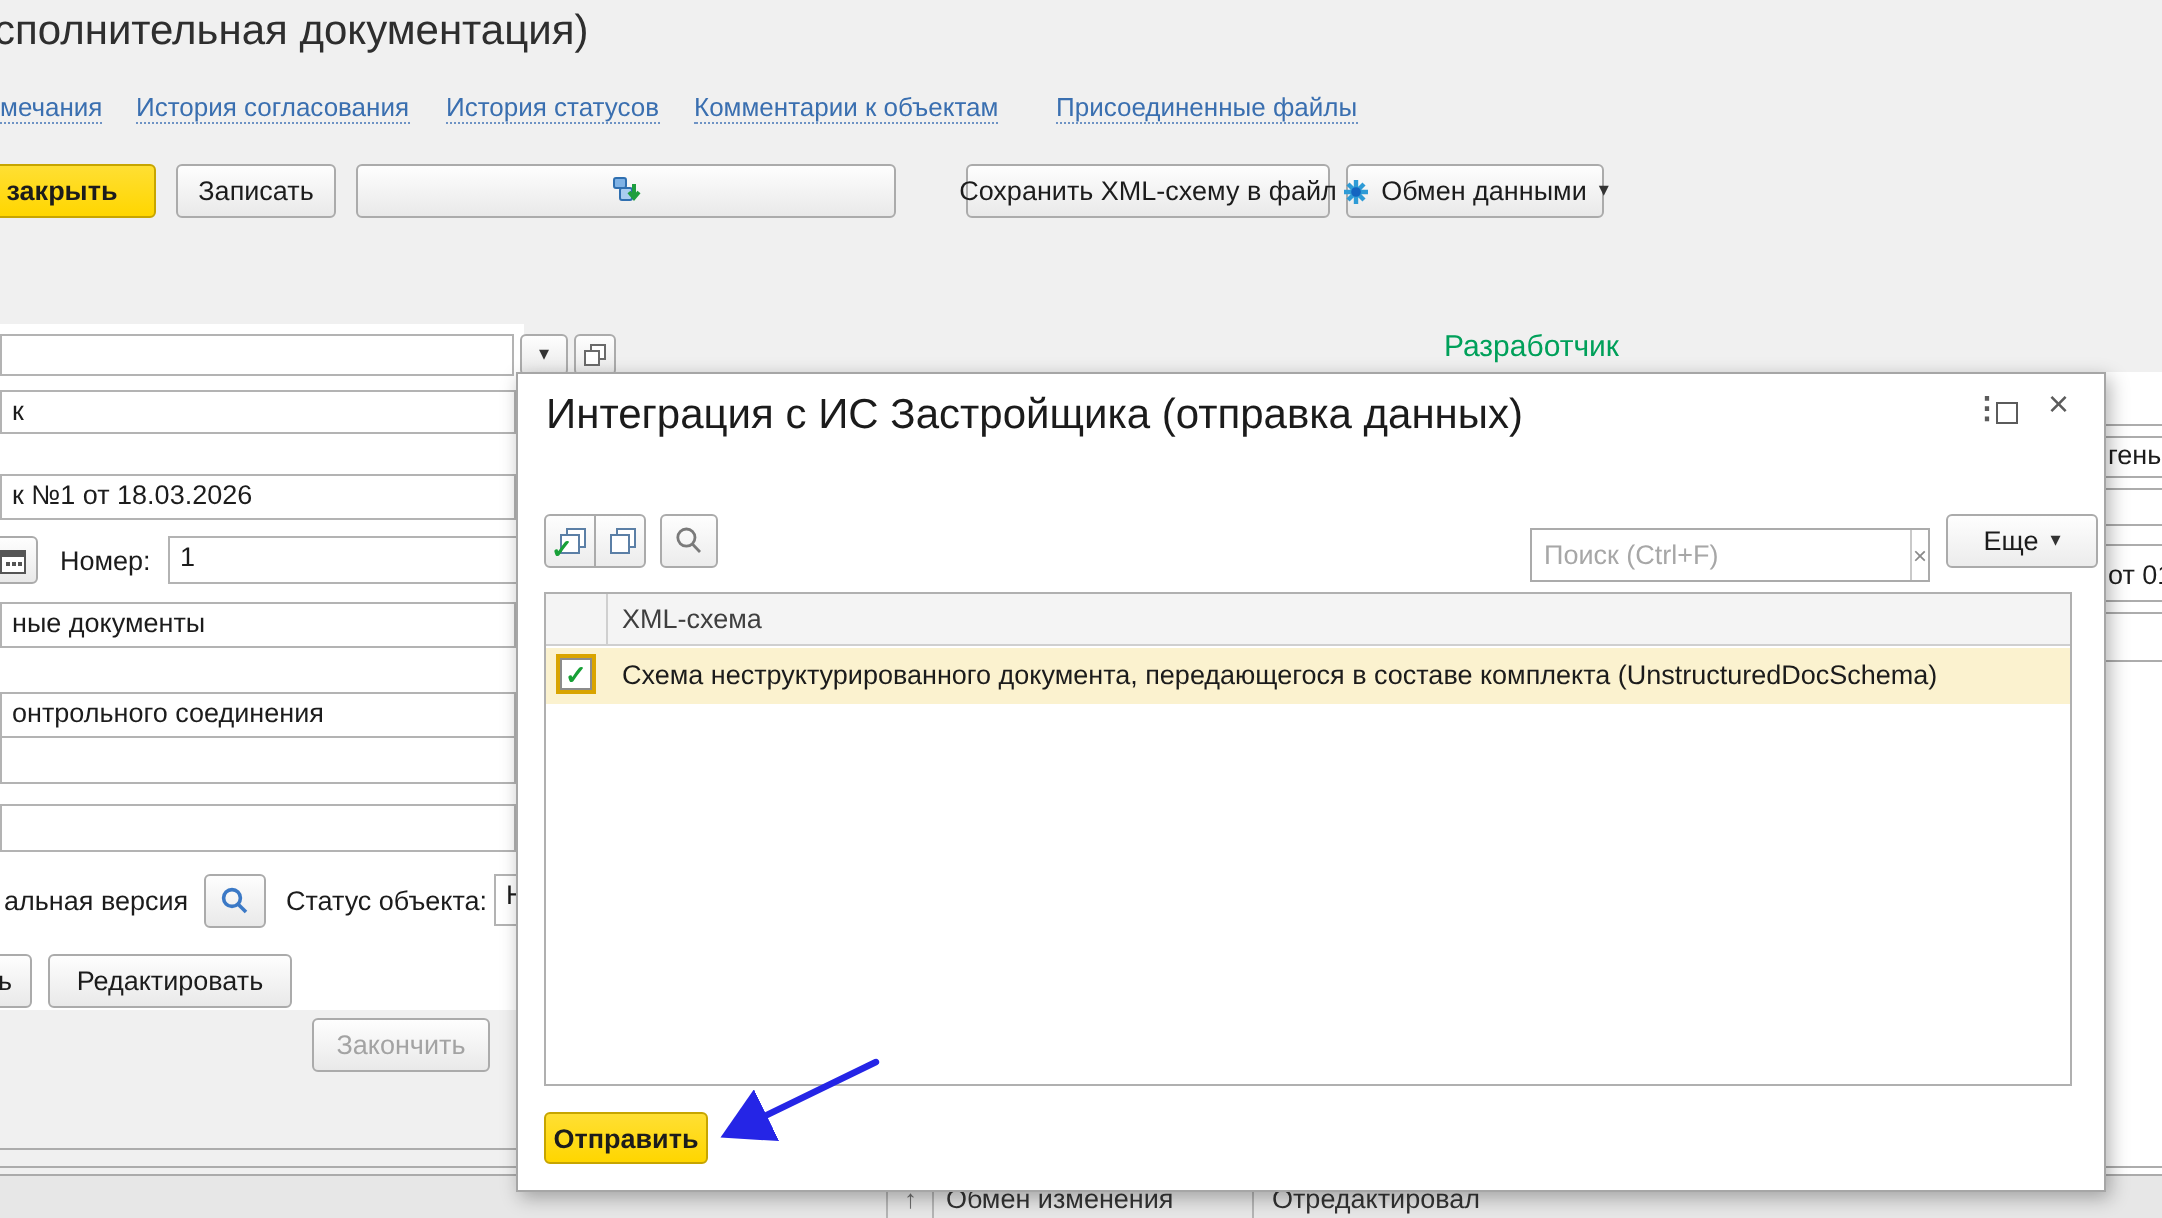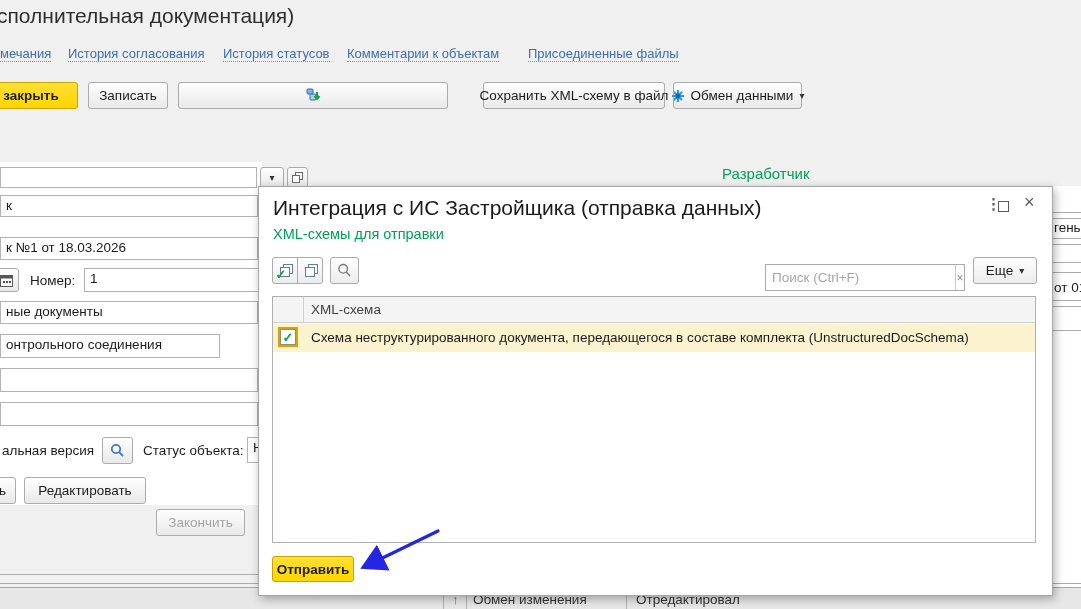--- a/index.html
+++ b/index.html
@@ -116,21 +116,21 @@
       <rect x="3" y="7" width="2" height="2" fill="#555"></rect>
         <rect x="6" y="7" width="2" height="2" fill="#555"></rect>
         <rect x="9" y="7" width="2" height="2" fill="#555"></rect>
     </svg>
   </span>
 </div>
 <span class="lbl" style="left:30px; top:273px;">Номер:</span>
 <div class="field" style="left:84px; top:268px; width:178px; height:24px;">1</div>
 
 <div class="field" style="left:0; top:301px; width:258px; height:23px;">ные документы</div>
-<div class="field" style="left:0; top:334px; width:220px; height:24px;">онтрольного соединения</div>
+<div class="field" style="left:0; top:346px; width:258px; height:24px;">онтрольного соединения</div>
 <div class="field" style="left:0; top:368px; width:258px; height:24px;"></div>
 <div class="field" style="left:0; top:402px; width:258px; height:24px;"></div>
 
 <span class="lbl" style="left:2px; top:443px;">альная версия</span>
 <div class="btn" style="left:102px; top:437px; width:31px; height:27px; padding:0;">
   <span style="display:flex;">
     <svg width="15" height="15" viewBox="0 0 15 15">
       <circle cx="6" cy="6" r="4.2" fill="none" stroke="#3B79C6" stroke-width="1.8"></circle>
       <line x1="9.2" y1="9.2" x2="13" y2="13" stroke="#3B79C6" stroke-width="1.8"></line>
     </svg>
@@ -172,21 +172,20 @@
   <span class="abs" style="left:636px; top:4px; font-size:13.5px; color:#333;">Отредактировал</span>
 </div>
 
 <div class="modal">
   <div class="m-title">Интеграция с ИС Застройщика (отправка данных)</div>
 
   <span class="winctl" style="left:727px; top:8px; font-size:15px; font-weight:700;">⋮</span>
   <span class="winctl" style="left:739px; top:14px; width:11px; height:11px; border:1.5px solid #5b5b5b; display:block;"></span>
   <span class="winctl" style="left:765px; top:5px; font-size:18px;">×</span>
 
-  <div class="abs" style="left:14px; top:39px; font-size:14.5px; color:#00A05A; white-space:nowrap;">XML-схемы для отправки</div>
 
   <div class="tool-btn" style="left:13px; top:70px; width:26px; border-top-right-radius:0; border-bottom-right-radius:0;">
     <span class="pages">
       <i class="p1"></i>
         <i class="p2"></i>
       <span class="chk">✓</span>
     </span>
   </div>
   <div class="tool-btn" style="left:38px; top:70px; width:26px; border-top-left-radius:0; border-bottom-left-radius:0;">
     <span class="pages">
@@ -200,21 +199,21 @@
         <circle cx="6.2" cy="5.8" r="4.3" fill="none" stroke="#7A7A7A" stroke-width="1.4"></circle>
         <line x1="9.3" y1="9.1" x2="13" y2="13" stroke="#7A7A7A" stroke-width="1.4"></line>
       </svg>
     </span>
   </div>
 
   <div class="search-box" style="left:506px; top:77px; width:200px;">
     <input type="text" placeholder="Поиск (Ctrl+F)" style="">
     <span class="search-clear">×</span>
   </div>
-  <div class="tool-btn" style="left:714px; top:70px; width:64px; gap:6px;">
+  <div class="tool-btn" style="left:714px; top:70px; width:76px; gap:6px;">
     <span style="font-size:13.5px;">Еще</span>
     <span class="caret">▾</span>
   </div>
 
   <div class="m-table">
     <div class="m-thead">
       <div class="vline" style="left:30px; top:0; height:26px; background:#CFCFCF; position:absolute;"></div>
       <span class="abs" style="left:38px; top:5px; font-size:13.5px; color:#3f3f3f;">XML-схема</span>
     </div>
     <div class="m-row">

